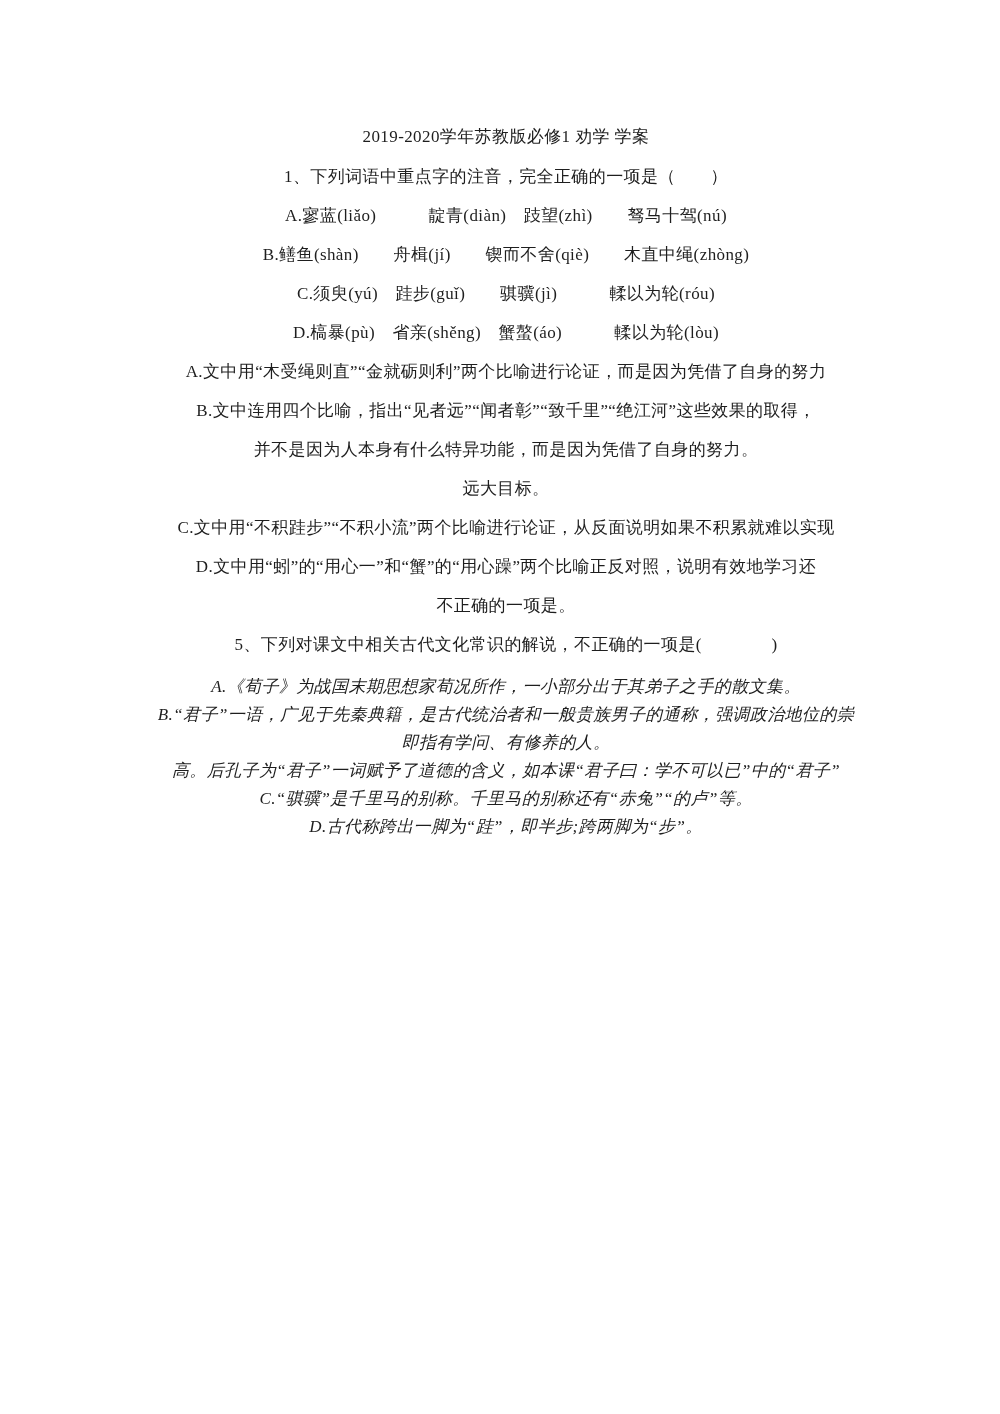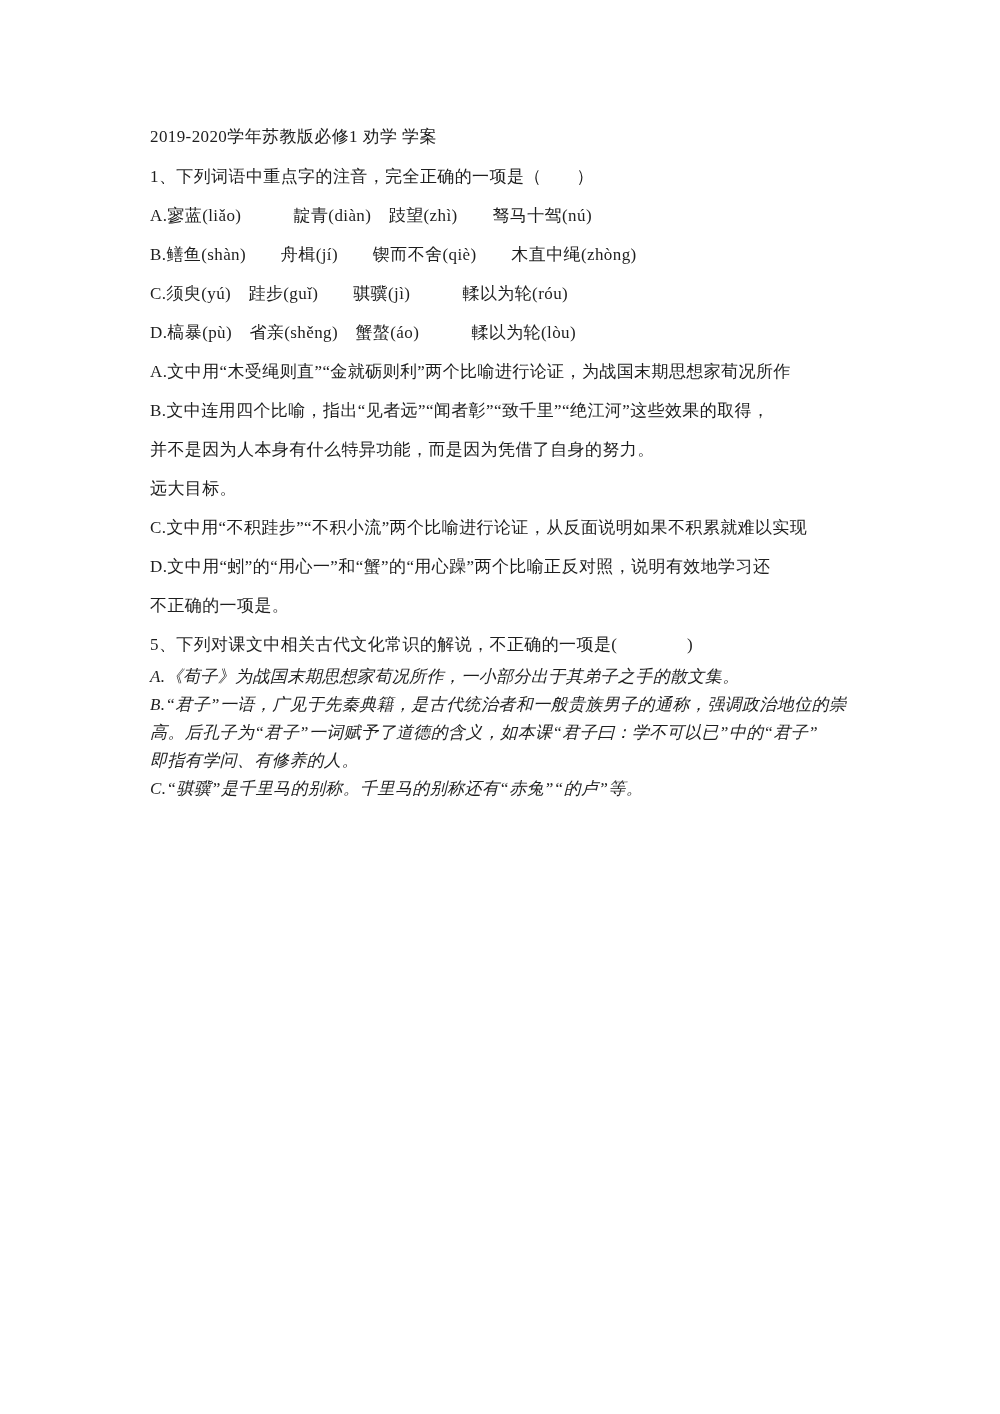--- a/index.html
+++ b/index.html
@@ -6,37 +6,38 @@
   body { background: #e8e8e8; }
   .page {
     position: relative;
     width: 1000px;
     height: 1414px;
     margin: 0 auto;
     background: #ffffff;
     overflow: hidden;
     font-family: "Liberation Serif", "DejaVu Serif", serif;
     color: #1e1e1e;
+    text-align: center;
   }
   .doc {
     position: absolute;
     left: 150px;
     top: 126px;
     width: 712px;
   }
   .line {
     font-size: 17px;
     line-height: 22px;
     letter-spacing: 0.4px;
     white-space: pre;
     margin-bottom: 17px;
   }
   .title { margin-bottom: 18px; }
   .question { margin: 0; }
-  .question.tight .prompt { margin-bottom: 10px; }
+  .question.tight .prompt { margin-bottom: 20px; }
   .question.tight .option { margin-bottom: 6px; white-space: normal; font-style: italic; }
   .spread {
     display: flex;
     justify-content: space-between;
     width: 705px;
   }
   .spread span { letter-spacing: 6px; }
 </style>
 </head>
 <body>
@@ -46,31 +47,32 @@
     <div class="line title">2019-2020学年苏教版必修1 劝学 学案</div>
     <div id="questions">
         <div class="question loose">
           <div class="line prompt">1、下列词语中重点字的注音，完全正确的一项是（　　）</div>
           <div class="line option">A.寥蓝(liǎo)　　　靛青(diàn)　跂望(zhì)　　驽马十驾(nú)</div>
           <div class="line option">B.鳝鱼(shàn)　　舟楫(jí)　　锲而不舍(qiè)　　木直中绳(zhòng)</div>
           <div class="line option">C.须臾(yú)　跬步(guǐ)　　骐骥(jì)　　　輮以为轮(róu)</div>
           <div class="line option">D.槁暴(pù)　省亲(shěng)　蟹螯(áo)　　　輮以为轮(lòu)</div>
         </div>
         <div class="question loose">
-          <div class="line option">A.文中用“木受绳则直”“金就砺则利”两个比喻进行论证，为战国末期思想家荀况所作</div>
+          <div class="line option">A.文中用“木受绳则直”“金就砺则利”两个比喻进行论证，而是因为凭借了自身的努力</div>
           <div class="line option">B.文中连用四个比喻，指出“见者远”“闻者彰”“致千里”“绝江河”这些效果的取得，</div>
           <div class="line option">并不是因为人本身有什么特异功能，而是因为凭借了自身的努力。</div>
           <div class="line option">远大目标。</div>
           <div class="line option">C.文中用“不积跬步”“不积小流”两个比喻进行论证，从反面说明如果不积累就难以实现</div>
           <div class="line option">D.文中用“蚓”的“用心一”和“蟹”的“用心躁”两个比喻正反对照，说明有效地学习还</div>
           <div class="line option">不正确的一项是。</div>
         </div>
         <div class="question tight">
           <div class="line prompt">5、下列对课文中相关古代文化常识的解说，不正确的一项是(　　　　)</div>
           <div class="line option">A.《荀子》为战国末期思想家荀况所作，一小部分出于其弟子之手的散文集。</div>
           <div class="line option">B.“君子”一语，广见于先秦典籍，是古代统治者和一般贵族男子的通称，强调政治地位的崇</div>
+          <div class="line option">即指有学问、有修养的人。</div>
           <div class="line option">高。后孔子为“君子”一词赋予了道德的含义，如本课“君子曰：学不可以已”中的“君子”</div>
-          <div class="line option">即指有学问、有修养的人。</div>
           <div class="line option">C.“骐骥”是千里马的别称。千里马的别称还有“赤兔”“的卢”等。</div>
+          <div class="line option">D.古代称跨出一脚为“跬”，即半步;跨两脚为“步”。</div>
         </div>
       </div>
   </div>
 </div>
 
 </body></html>

